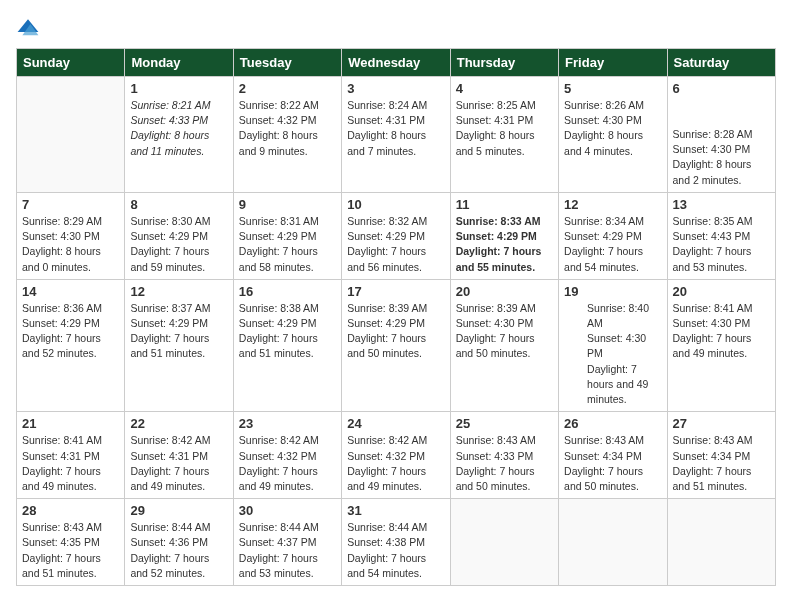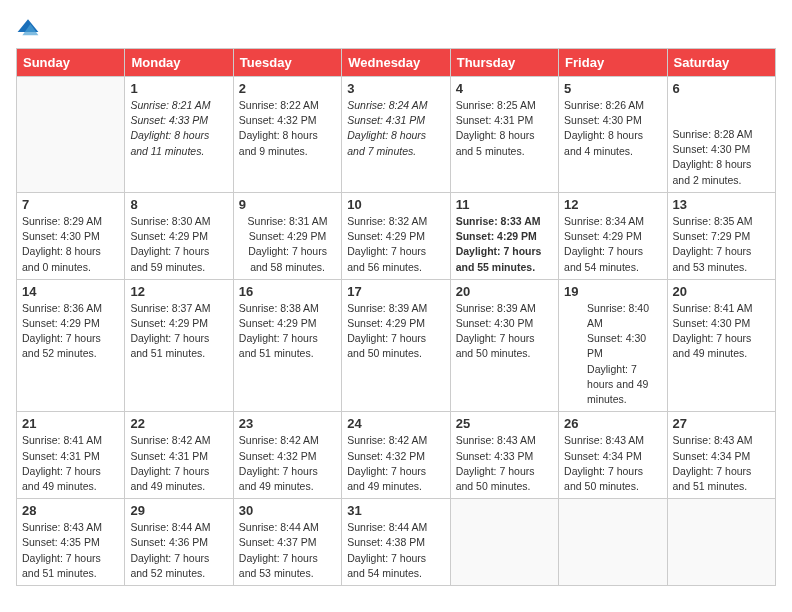--- a/index.html
+++ b/index.html
@@ -46,21 +46,21 @@
     .location-subtitle {
       font-size: 15px;
       color: #555;
     }
     .calendar {
       width: 100%;
       border-collapse: collapse;
       font-size: 11px;
     }
     .calendar thead tr th {
-      background-color: #ef4444;
+      background-color: #14532d;
       color: #fff;
       text-align: left;
       padding: 6px 6px;
       font-size: 13px;
       font-weight: bold;
       border: 1px solid #ccc;
     }
     .calendar tbody tr td {
       border: 1px solid #ccc;
       vertical-align: top;
@@ -124,21 +124,21 @@
 Daylight: 8 hours and 11 minutes.</div>
         </td>
         <td>
           <div class="day-number">2</div>
           <div class="day-info" style="white-space: pre-line;">Sunrise: 8:22 AM
 Sunset: 4:32 PM
 Daylight: 8 hours and 9 minutes.</div>
         </td>
         <td>
           <div class="day-number">3</div>
-          <div class="day-info" style="white-space: pre-line; font-style: italic;">Sunrise: 8:24 AM
+          <div class="day-info" style="white-space: pre-line;">Sunrise: 8:24 AM
 Sunset: 4:31 PM
 Daylight: 8 hours and 7 minutes.</div>
         </td>
         <td>
           <div class="day-number">4</div>
           <div class="day-info" style="white-space: pre-line;">Sunrise: 8:25 AM
 Sunset: 4:31 PM
 Daylight: 8 hours and 5 minutes.</div>
         </td>
         <td>
@@ -162,21 +162,21 @@
 Daylight: 8 hours and 0 minutes.</div>
         </td>
         <td>
           <div class="day-number">8</div>
           <div class="day-info" style="white-space: pre-line;">Sunrise: 8:30 AM
 Sunset: 4:29 PM
 Daylight: 7 hours and 59 minutes.</div>
         </td>
         <td>
           <div class="day-number">9</div>
-          <div class="day-info" style="white-space: pre-line; text-align: center;">Sunrise: 8:31 AM
+          <div class="day-info" style="white-space: pre-line;">Sunrise: 8:31 AM
 Sunset: 4:29 PM
 Daylight: 7 hours and 58 minutes.</div>
         </td>
         <td>
           <div class="day-number">10</div>
           <div class="day-info" style="white-space: pre-line;">Sunrise: 8:32 AM
 Sunset: 4:29 PM
 Daylight: 7 hours and 56 minutes.</div>
         </td>
         <td>
@@ -187,21 +187,21 @@
         </td>
         <td>
           <div class="day-number">12</div>
           <div class="day-info" style="white-space: pre-line;">Sunrise: 8:34 AM
 Sunset: 4:29 PM
 Daylight: 7 hours and 54 minutes.</div>
         </td>
         <td>
           <div class="day-number">13</div>
           <div class="day-info" style="white-space: pre-line;">Sunrise: 8:35 AM
-Sunset: 7:29 PM
+Sunset: 4:43 PM
 Daylight: 7 hours and 53 minutes.</div>
         </td>
       </tr>
       <tr>
         <td>
           <div class="day-number">14</div>
           <div class="day-info" style="white-space: pre-line;">Sunrise: 8:36 AM
 Sunset: 4:29 PM
 Daylight: 7 hours and 52 minutes.</div>
         </td>

